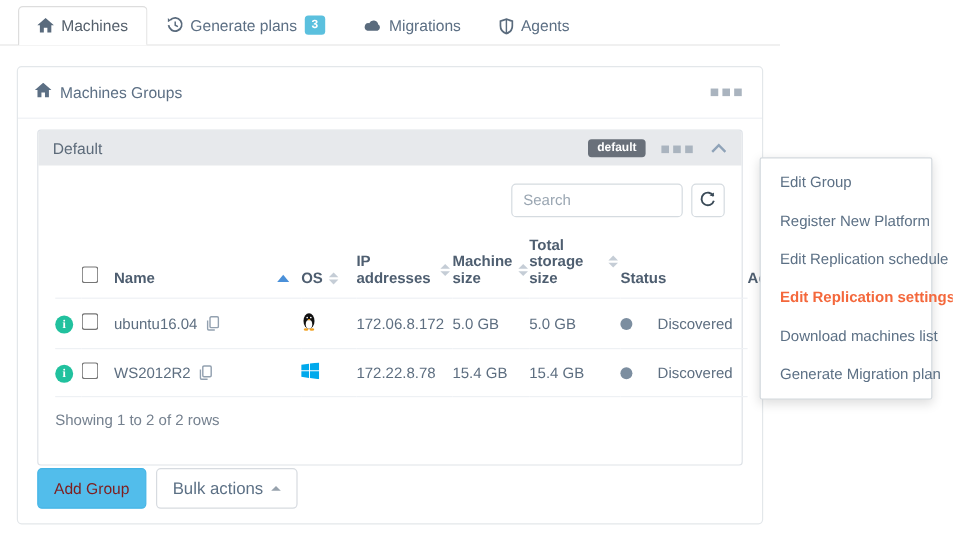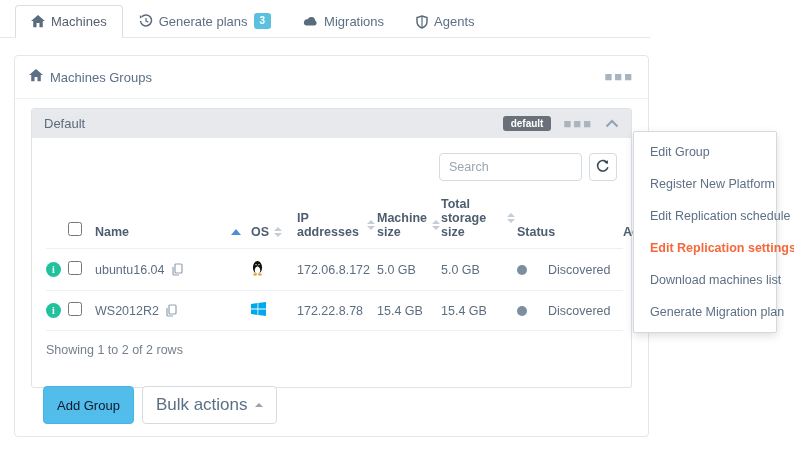--- a/index.html
+++ b/index.html
@@ -33,21 +33,21 @@
     color:#55606c;
   }
   .tab .ticon { display:inline-flex; color:#5a6b7d; }
   .badge-info {
     background:#5bc0de; color:#fff; font-size:10px; font-weight:bold;
     border-radius:3px; padding:2px 6px; line-height:1.2;
   }
 
   
   .panel {
-    position:absolute; left:14px; right:1px; top:55px; height:382px;
+    position:absolute; left:14px; right:14px; top:55px; height:382px;
     background:#fff; border:1px solid #e3e7ea; border-radius:4px;
   }
   .panel-header {
     display:flex; align-items:center; justify-content:space-between;
     padding:13px 14px; border-bottom:1px solid #eef1f4;
   }
   .panel-title { display:flex; align-items:center; gap:7px; color:#5c6f84; font-size:13px; }
   .ellipsis-btn {
     color:#aab4bf; font-weight:bold; letter-spacing:2px; cursor:pointer;
     font-size:13px; line-height:8px; user-select:none;
@@ -123,28 +123,27 @@
   .status-dot { width:10px;height:10px;border-radius:50%;background:#7c8ea0; flex:none; }
 
   .tbl-footer {
     display:flex; justify-content:space-between;
     padding:12px 14px; color:#75818f; font-size:12.5px;
   }
 
   
   .bottom-actions { position:absolute; left:16px; bottom:12px; display:flex; gap:8px; }
   .btn-primary {
-    background:#52bdeb; border:1px solid #45b5e6; color:#0f172a;
+    background:#52bdeb; border:1px solid #45b5e6; color:#7f1d1d;
     padding:8px 13px; border-radius:4px; font-size:13px; cursor:pointer;
     font-family:inherit;
-    margin-left:12px;
   }
   .btn-default {
     background:#fff; border:1px solid #d7dbe0; color:#5c7085;
-    padding:8px 13px; border-radius:4px; font-size:17px; cursor:pointer;
+    padding:8px 13px; border-radius:4px; font-size:14px; cursor:pointer;
     display:flex; align-items:center; gap:7px; font-family:inherit;
   }
   .caret-up { width:0;height:0;border-left:4px solid transparent;border-right:4px solid transparent;border-bottom:4px solid #97a2ad; }
 
   
   .context-menu {
     position:absolute; top:131px; left:633px; width:144px;
     background:#fff; border:1px solid #d3d9de; border-radius:2px;
     box-shadow:0 3px 9px rgba(0,0,0,.13);
     padding:4px 0; z-index:20;

